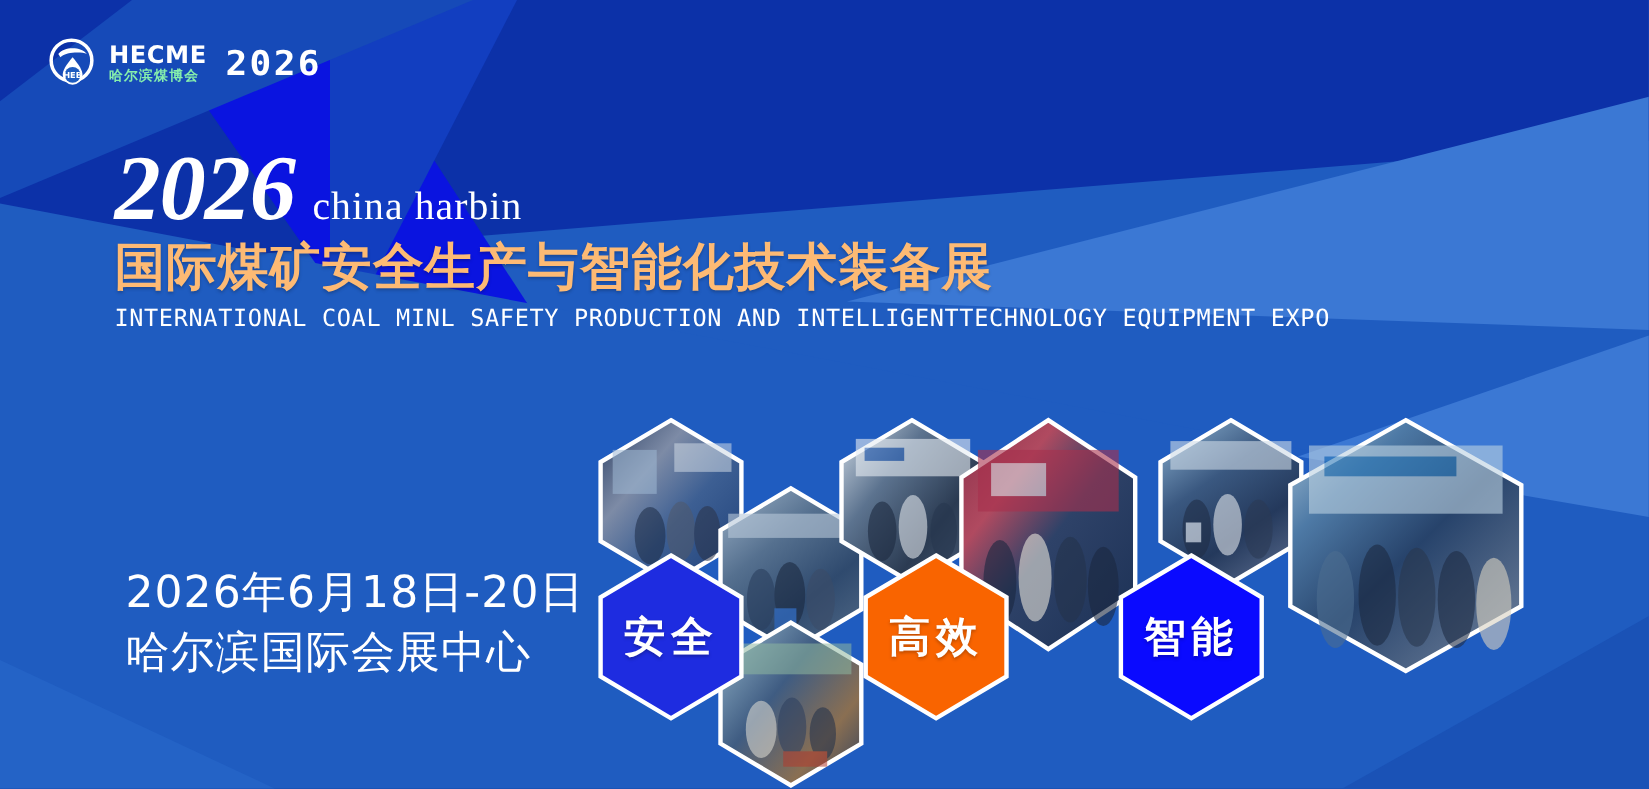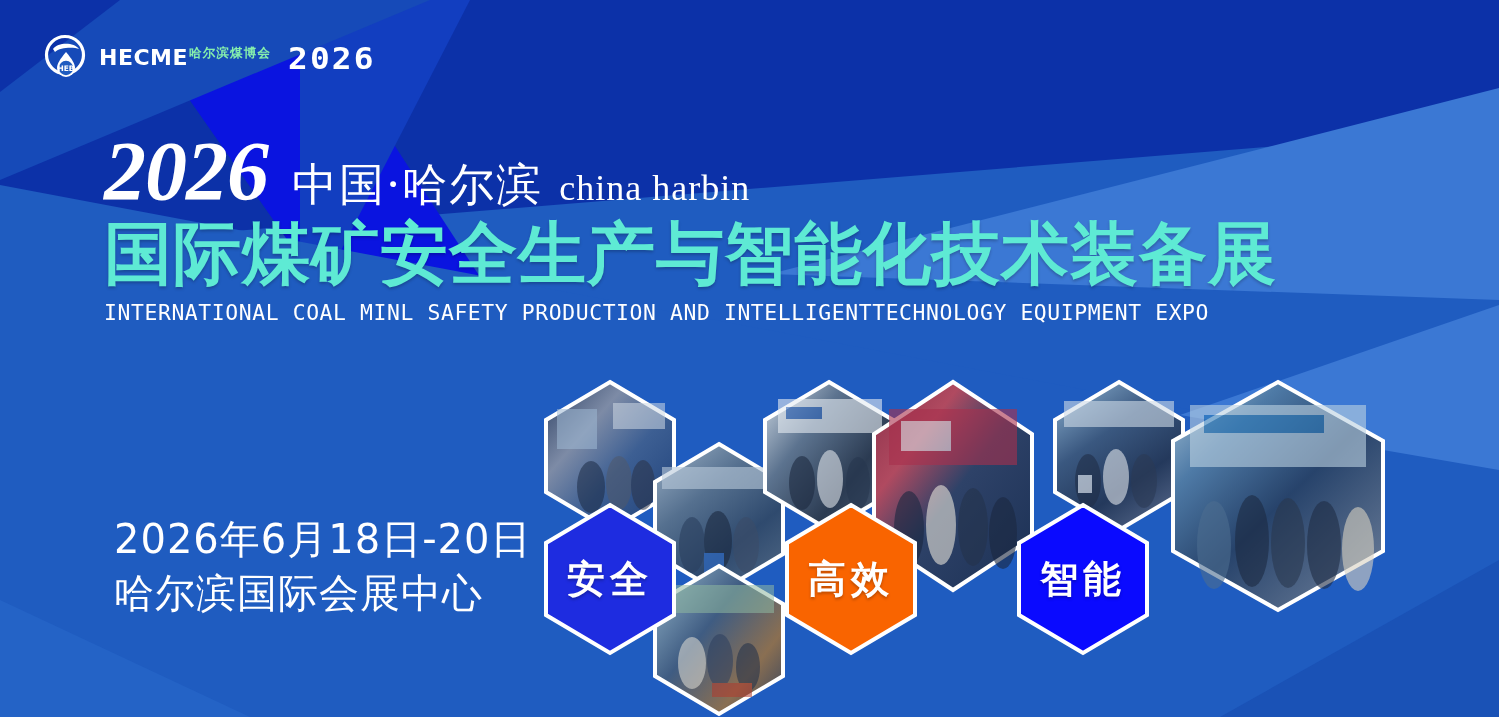--- a/index.html
+++ b/index.html
@@ -16,21 +16,21 @@
 
   
   #bg-facets{position:absolute;inset:0;width:1499px;height:717px;display:block;}
 
   
   #logo-lockup{
     position:absolute;left:44px;top:30px;
     display:flex;align-items:center;gap:9px;height:56px;
   }
   #logo-mark{width:46px;height:48px;display:block;flex:0 0 auto;}
-  #logo-wordmark{display:flex;flex-direction:row;justify-content:space-between;gap:1px;}
+  #logo-wordmark{display:flex;flex-direction:column;justify-content:space-between;gap:1px;}
   #logo-hecme{
     font-family:"DejaVu Sans",sans-serif;
     font-weight:700;font-size:22px;letter-spacing:.5px;
     color:#ffffff;line-height:1;
   }
   #logo-cn{
     font-size:12.5px;font-weight:700;color:#86efac;
     letter-spacing:1.2px;line-height:1;
   }
   #logo-year{
@@ -57,22 +57,22 @@
   }
   #title-city-en{
     font-family:"Liberation Serif","DejaVu Serif",serif;
     font-size:36px;color:#ffffff;margin-left:16px;
     letter-spacing:1px;line-height:1;
   }
 
   #title-main{
     font-family:"DejaVu Sans","Liberation Sans",sans-serif;
     font-weight:700;
-    font-size:68px;line-height:1.06;
-    color:#5eead4;white-space:nowrap;
+    font-size:46px;line-height:1.06;
+    color:#fdba74;white-space:nowrap;
     letter-spacing:1px;
     margin-top:6px;
     text-shadow:0 2px 3px rgba(0,0,0,.22);
   }
 
   #title-sub-en{
     font-family:"DejaVu Sans Mono","Liberation Mono",monospace;
     font-size:21.5px;color:#ffffff;white-space:nowrap;
     letter-spacing:.6px;margin-top:10px;
     transform:scaleX(.995);transform-origin:left center;
@@ -134,21 +134,20 @@
     <div id="logo-wordmark">
       <div id="logo-hecme">HECME</div>
       <div id="logo-cn">哈尔滨煤博会</div>
     </div>
     <div id="logo-year">2026</div>
   </div>
 
   <div id="headline-block">
     <div id="title-row-1">
       <span id="title-year">2026</span>
-      <span id="title-city">中国·哈尔滨</span>
       <span id="title-city-en">china harbin</span>
     </div>
     <div id="title-main">国际煤矿安全生产与智能化技术装备展</div>
     <div id="title-sub-en">INTERNATIONAL COAL MINL SAFETY PRODUCTION AND INTELLIGENTTECHNOLOGY EQUIPMENT EXPO</div>
   </div>
 
   <div id="event-info">
     <div class="info-line">2026年6月18日-20日</div>
     <div class="info-line">哈尔滨国际会展中心</div>
   </div>

